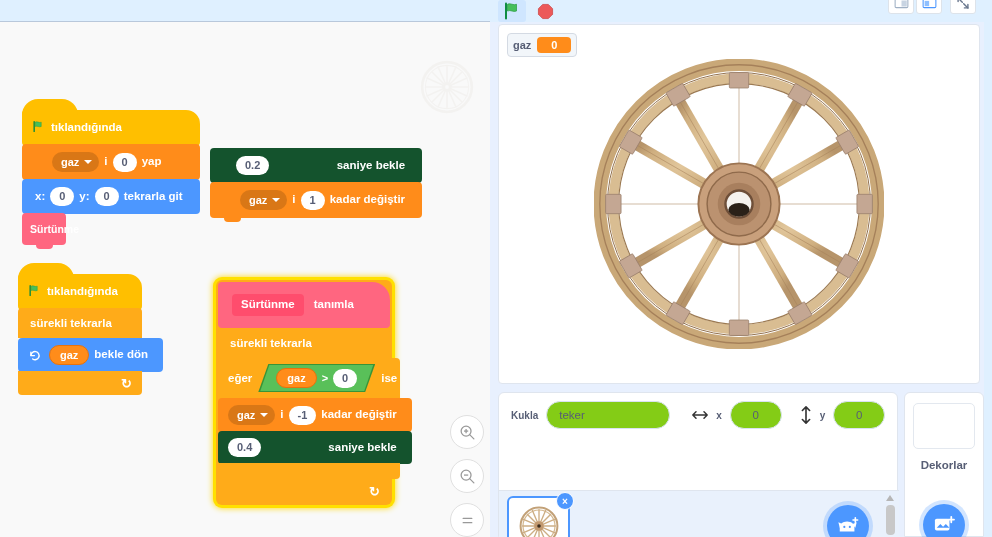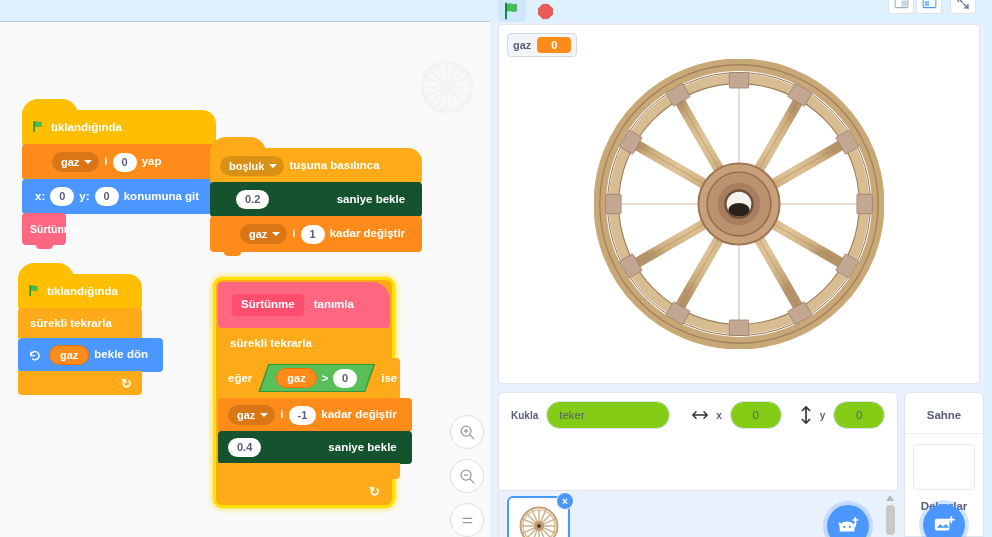--- a/index.html
+++ b/index.html
@@ -383,37 +383,30 @@
         <span class="oval">0</span>
         <span class="lbl">yap</span>
       </div>
 
       <div class="blk cmd cmd-motion" style="padding-left:8px;">
         <span class="notch"></span>
         <span class="lbl">x:</span>
         <span class="oval">0</span>
         <span class="lbl">y:</span>
         <span class="oval">0</span>
-        <span class="lbl">konumuna git</span>
+        <span class="lbl">tekrarla git</span>
       </div>
 
       <div class="blk cmd cmd-custom" style="width:44px; justify-content:flex-start; padding:8px 8px; border-radius:4px;">
         <span class="notch"></span>
         <span style="font-size:10.5px;">Sürtünme</span>
       </div>
     </div>
 
     <div class="stack" style="left:210px; top:126px;">
-      <div class="blk hat hat-key" style="padding-left:10px;">
-        <span class="dropdown">
-          <span>boşluk</span>
-          <span class="caret"></span>
-        </span>
-        <span class="lbl">tuşuna basılınca</span>
-      </div>
 
       <div class="blk cmd cmd-control" style="padding-left:26px;">
         <span class="notch"></span>
         <span class="oval">0.2</span>
         <span class="lbl">saniye bekle</span>
       </div>
 
       <div class="blk cmd cmd-var" style="padding-left:30px;">
         <span class="notch"></span>
         <span class="dropdown">
@@ -704,21 +697,20 @@
       </div>
 
       <div class="vscroll">
         <div class="vscroll-arrow"></div>
         <div class="vscroll-thumb"></div>
       </div>
     </div>
   </div>
 
   <div class="stage-selector">
-    <div class="stage-sel-title">Sahne</div>
     <div class="backdrop-thumb"></div>
     <div class="dekorlar-label">Dekorlar</div>
     <div class="add-backdrop-btn">
       <svg width="22" height="20" viewBox="0 0 24 22">
         <rect x="2" y="4" width="16" height="13" rx="2" fill="#fff"></rect>
         <path d="M4 14l4-4 3 3 3-3 4 4z" fill="#4c97ff"></path>
         <path d="M20 2v6M17 5h6" stroke="#fff" stroke-width="2" stroke-linecap="round"></path>
       </svg>
     </div>
   </div>

